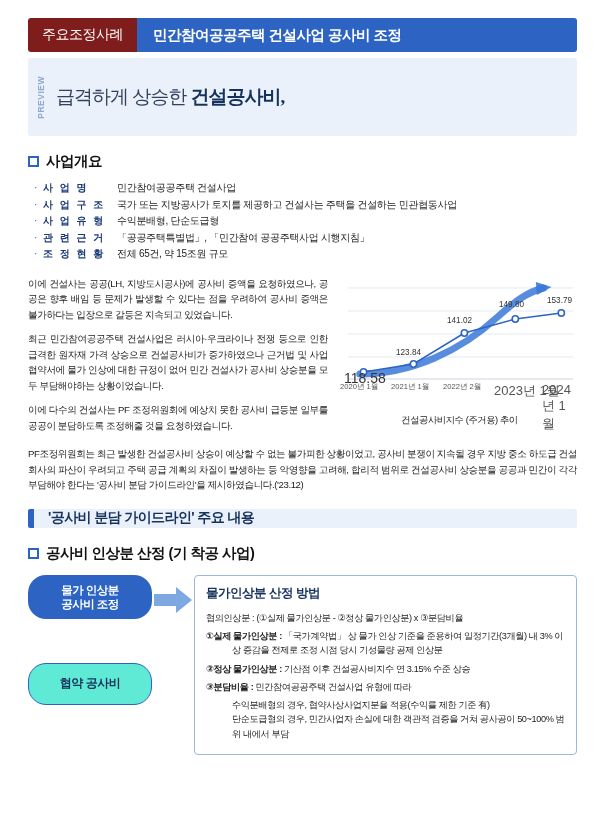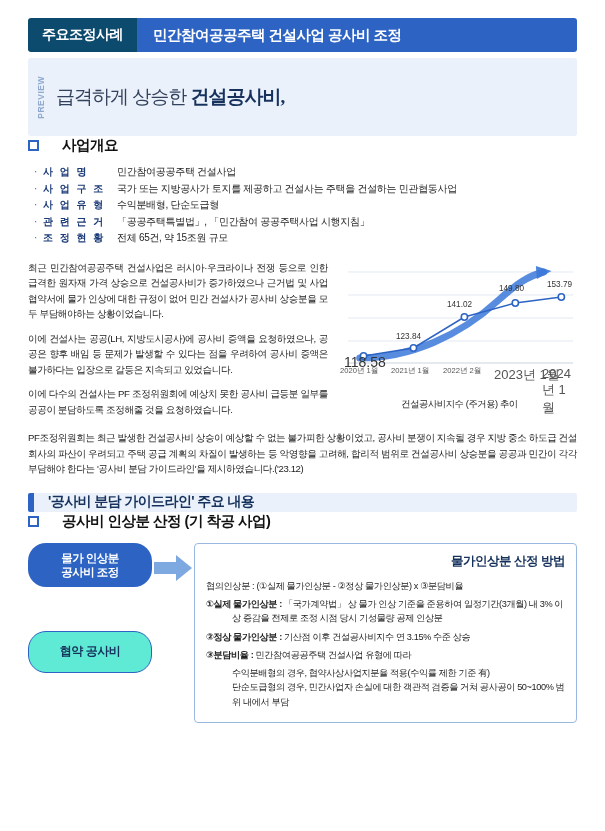--- a/index.html
+++ b/index.html
@@ -7,21 +7,21 @@
     width:605px;height:831px;background:#ffffff;
     font-family:"Liberation Sans","DejaVu Sans",sans-serif;
     color:#222;
     overflow:hidden;
   }
   .page{position:relative;width:605px;height:831px;box-sizing:border-box;padding:0 28px;}
 
   
   .header{display:flex;align-items:stretch;margin-top:18px;height:34px;}
   .hdr-tag{
-    background:#0c4a6e;color:#fff;font-weight:bold;font-size:14px;
+    background:#7f1d1d;color:#fff;font-weight:normal;font-size:14px;
     display:flex;align-items:center;justify-content:center;
     padding:0 14px;border-radius:3px 0 0 3px;letter-spacing:-0.5px;
   }
   .hdr-title{
     background:#2d64c3;color:#fff;font-weight:bold;font-size:14.5px;
     display:flex;align-items:center;padding:16px 16px;flex:1;
     border-radius:0 3px 3px 0;letter-spacing:-0.5px;
   }
 
   
@@ -34,21 +34,21 @@
     color:#8fa9cf;font-size:8.5px;letter-spacing:0.5px;
     writing-mode:vertical-rl;transform:rotate(180deg);
     font-weight:bold;
   }
   .hero-text{padding-left:2px;line-height:1.35;}
   .hero-l1,.hero-l2{font-size:19px;letter-spacing:-1px;color:#1b2a4a;}
   .hero-l1 .norm,.hero-l2 .norm{font-weight:normal;color:#33415c;}
   .hero-l1 .bold,.hero-l2 .bold{font-weight:bold;color:#16325c;font-family:Liberation Serif, serif;}
 
   
-  .sec-title{display:flex;align-items:center;gap:23px;margin-top:0;}
+  .sec-title{display:flex;align-items:center;gap:7px;margin-top:16px;}
   .sq{width:10px;height:10px;background:#2d64c3;display:inline-block;}
   .sq.hollow{background:#fff;border:2.5px solid #2d64c3;box-sizing:border-box;width:11px;height:11px;}
   .sec-title .t{font-size:14.5px;font-weight:bold;color:#111;letter-spacing:-0.5px;}
 
   
   .ov{margin-top:9px;padding-left:6px;}
   .ov-row{display:flex;align-items:flex-start;font-size:10px;line-height:1.55;margin-bottom:1px;}
   .ov-dot{color:#2d64c3;width:9px;flex:none;font-size:10px;}
   .ov-k{width:74px;flex:none;font-weight:bold;color:#1b3a78;letter-spacing:2px;}
   .ov-v{color:#222;letter-spacing:-0.3px;}
@@ -85,21 +85,21 @@
     margin-top:44px;background:#5eead4;border:1.6px solid #2d64c3;border-radius:18px;height:40px;
     display:flex;align-items:center;justify-content:center;
     font-size:12px;font-weight:bold;color:#16325c;letter-spacing:-0.5px;
   }
   .arrow-wrap{width:42px;display:flex;align-items:flex-start;justify-content:center;padding-top:12px;}
   .dia-right{
     flex:1;border:1.4px solid #9bb8e0;border-radius:4px;background:#fff;
     padding:9px 11px 13px 11px;
   }
   .dia-right h4{
-    margin:0 0 9px 0;text-align:right;font-size:12.5px;font-weight:bold;color:#16325c;letter-spacing:-0.5px;
+    margin:0 0 9px 0;text-align:left;font-size:12.5px;font-weight:bold;color:#16325c;letter-spacing:-0.5px;
   }
   .dr-line{font-size:9.2px;line-height:1.55;color:#222;margin-bottom:4px;letter-spacing:-0.4px;}
   .dr-line .lead{font-weight:bold;}
   .dr-sub{font-size:9.2px;line-height:1.55;color:#222;padding-left:26px;letter-spacing:-0.4px;}
   .hang{padding-left:26px;text-indent:-26px;}
 </style>
 </head>
 <body>
 
 <div class="page">
@@ -146,22 +146,22 @@
     </div>
     <div class="ov-row">
       <span class="ov-dot">·</span>
       <span class="ov-k">조 정 현 황</span>
       <span class="ov-v">전체 65건, 약 15조원 규모</span>
     </div>
   </div>
 
   <div class="body-wrap">
     <div class="col-left">
+      <div class="para">이에 건설사는 공공(LH, 지방도시공사)에 공사비 증액을 요청하였으나, 공공은 향후 배임 등 문제가 발생할 수 있다는 점을 우려하여 공사비 증액은 불가하다는 입장으로 갈등은 지속되고 있었습니다.</div>
       <div class="para">최근 민간참여공공주택 건설사업은 러시아·우크라이나 전쟁 등으로 인한 급격한 원자재 가격 상승으로 건설공사비가 증가하였으나 근거법 및 사업협약서에 물가 인상에 대한 규정이 없어 민간 건설사가 공사비 상승분을 모두 부담해야하는 상황이었습니다.</div>
-      <div class="para">이에 건설사는 공공(LH, 지방도시공사)에 공사비 증액을 요청하였으나, 공공은 향후 배임 등 문제가 발생할 수 있다는 점을 우려하여 공사비 증액은 불가하다는 입장으로 갈등은 지속되고 있었습니다.</div>
       <div class="para">이에 다수의 건설사는 PF 조정위원회에 예상치 못한 공사비 급등분 일부를 공공이 분담하도록 조정해줄 것을 요청하였습니다.</div>
     </div>
     <div class="col-right">
       <div class="chart-box">
         <svg width="100%" height="122" viewBox="0 0 240 122" preserveAspectRatio="none">
 
           <line x1="6" y1="10" x2="236" y2="10" stroke="#e2e8f0" stroke-width="1"></line>
           <line x1="6" y1="33" x2="236" y2="33" stroke="#e2e8f0" stroke-width="1"></line>
           <line x1="6" y1="56" x2="236" y2="56" stroke="#e2e8f0" stroke-width="1"></line>
           <line x1="6" y1="79" x2="236" y2="79" stroke="#e2e8f0" stroke-width="1"></line>

